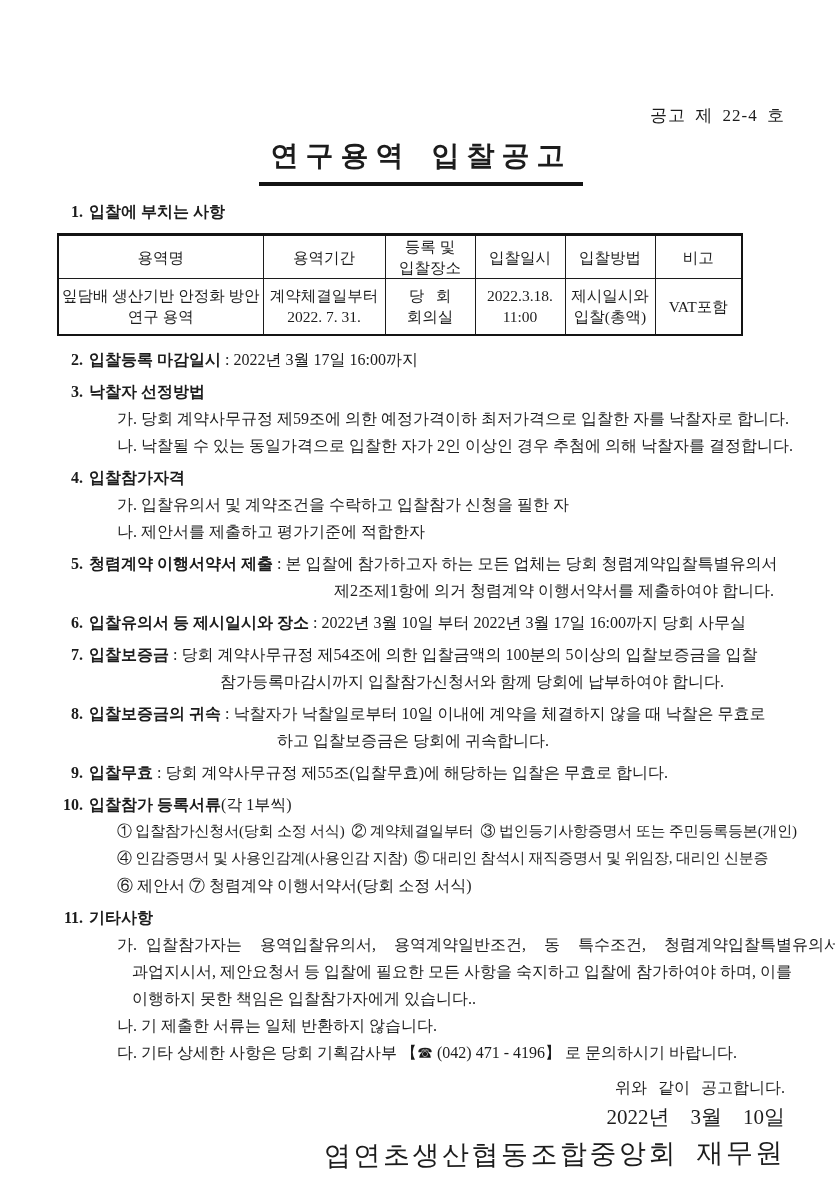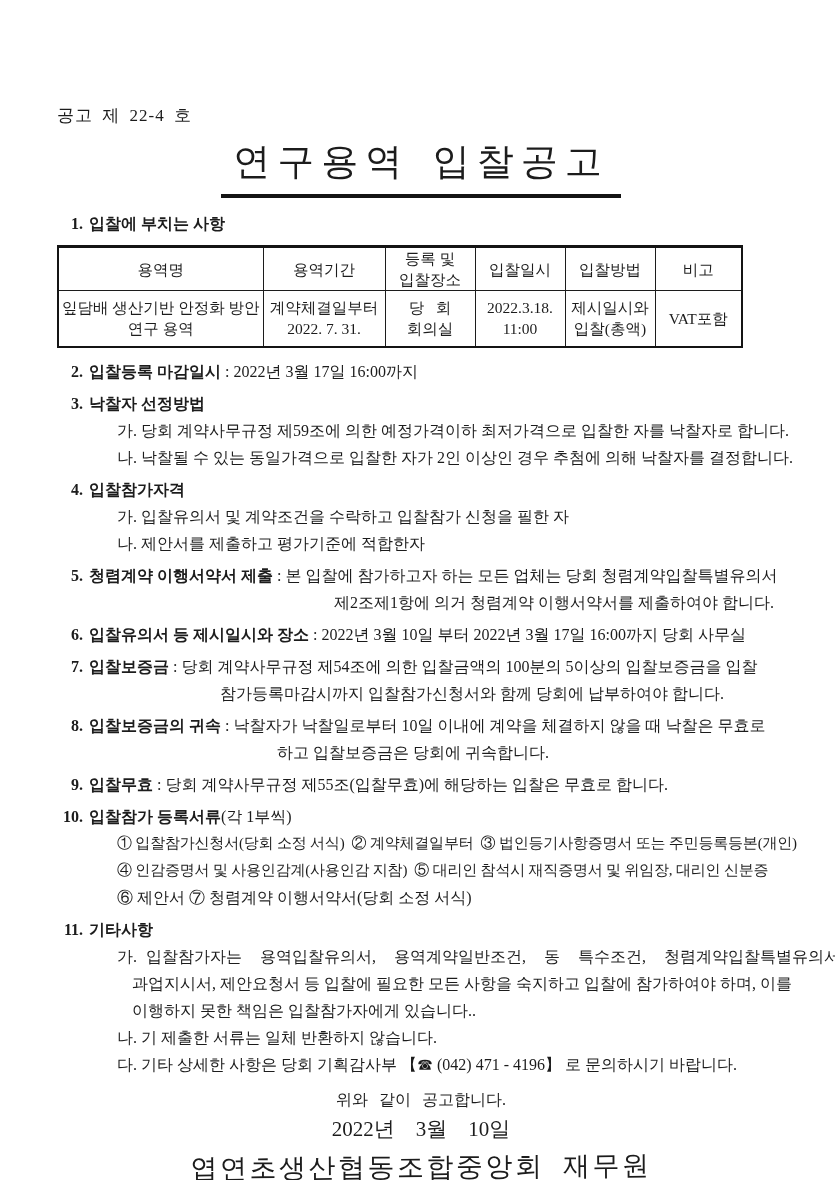--- a/index.html
+++ b/index.html
@@ -14,27 +14,28 @@
   .page {
     width: 835px; height: 1180px;
     padding: 104px 50px 0 57px;
     position: relative;
   }
   .doc-number {
     font-size: 17px;
     letter-spacing: 1px;
     word-spacing: 4px;
     margin-bottom: 10px;
+    text-align: right;
   }
   .title-wrap { text-align: center; margin-bottom: 12px; }
   .doc-title {
     display: inline-block;
     font-family: "Liberation Sans", "DejaVu Sans", sans-serif;
-    font-weight: 400;
-    font-size: 37px;
+    font-weight: 700;
+    font-size: 28px;
     letter-spacing: 7px;
     word-spacing: 6px;
     padding: 0 12px 7px 12px;
     border-bottom: 4px solid #141414;
     white-space: nowrap;
   }
   .sec { margin-bottom: 5px; }
   .sec-head { display: flex; line-height: 27px; }
   .num { width: 26px; flex: none; text-align: right; font-weight: bold; }
   .head-text { flex: 1; padding-left: 6px; white-space: nowrap; }
@@ -67,21 +68,21 @@
   table.bid-table { border: 2px solid #141414; border-top: 3px solid #141414; }
   table.bid-table tr.hdr th { height: 40px; }
   table.bid-table tr.data td { height: 56px; }
   .col-name   { width: 205px; }
   .col-period { width: 122px; }
   .col-place  { width: 90px; }
   .col-time   { width: 90px; }
   .col-method { width: 90px; }
   .col-note   { width: 87px; }
 
-  .footer { margin-top: 8px; text-align: center; }
+  .footer { margin-top: 8px; text-align: right; }
   .closing { line-height: 27px; font-size: 16px; word-spacing: 7px; margin-bottom: 3px; }
   .ann-date { line-height: 27px; font-size: 21px; white-space: pre; margin-bottom: 6px; }
   .org-name {
     font-size: 27px;
     letter-spacing: 2.5px;
     white-space: pre;
     transform: rotate(-0.4deg);
   }
 </style>
 </head>

